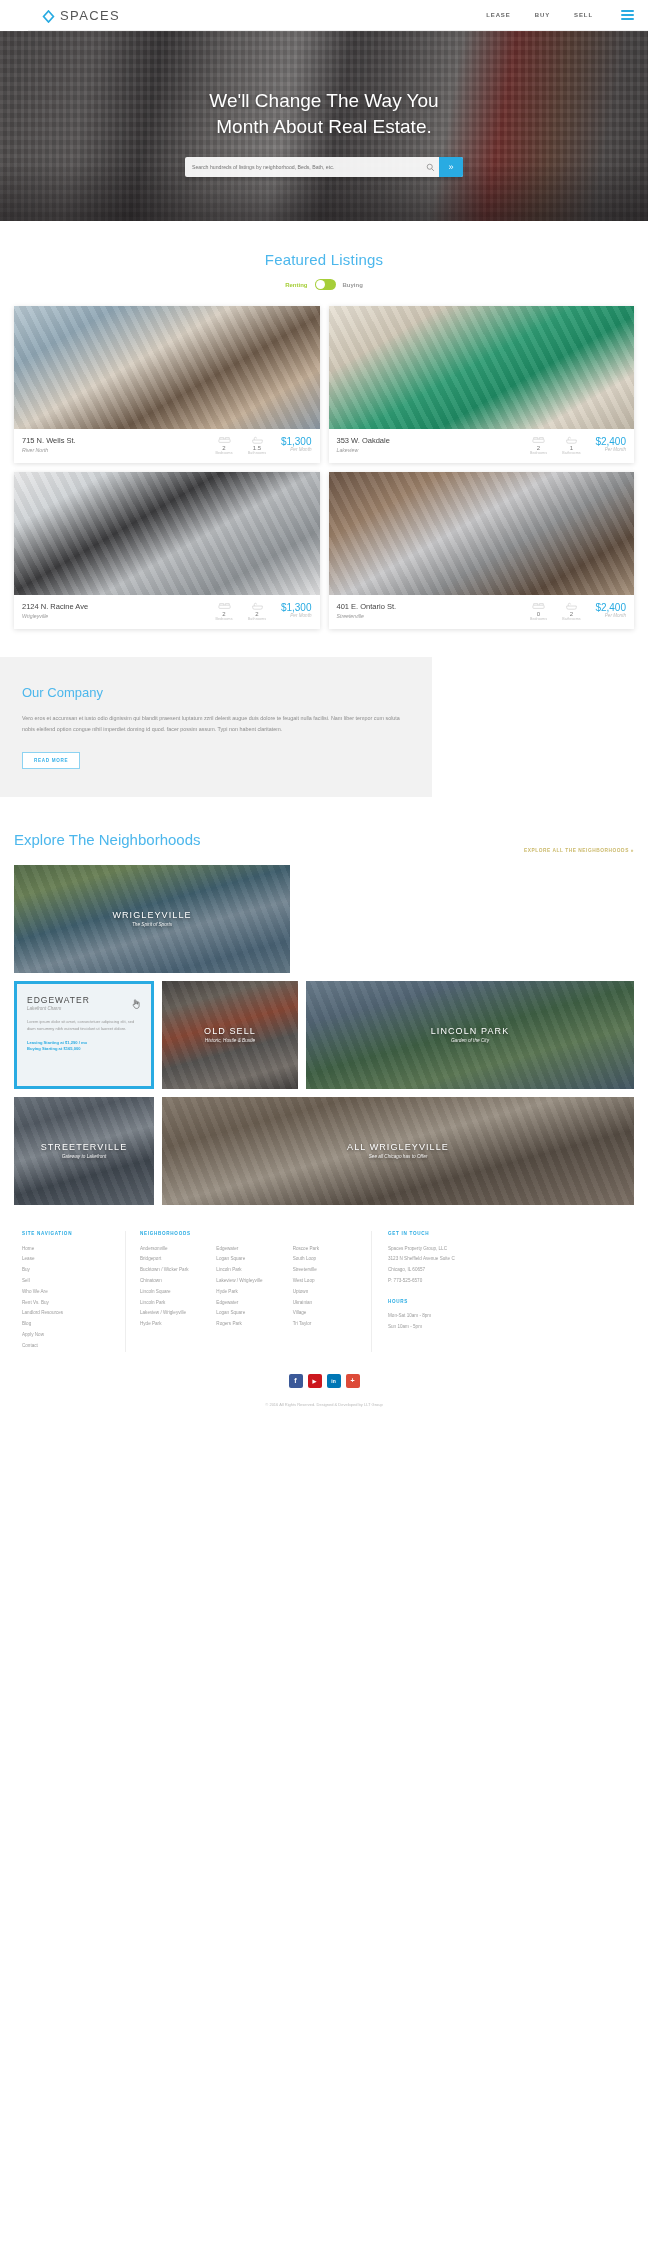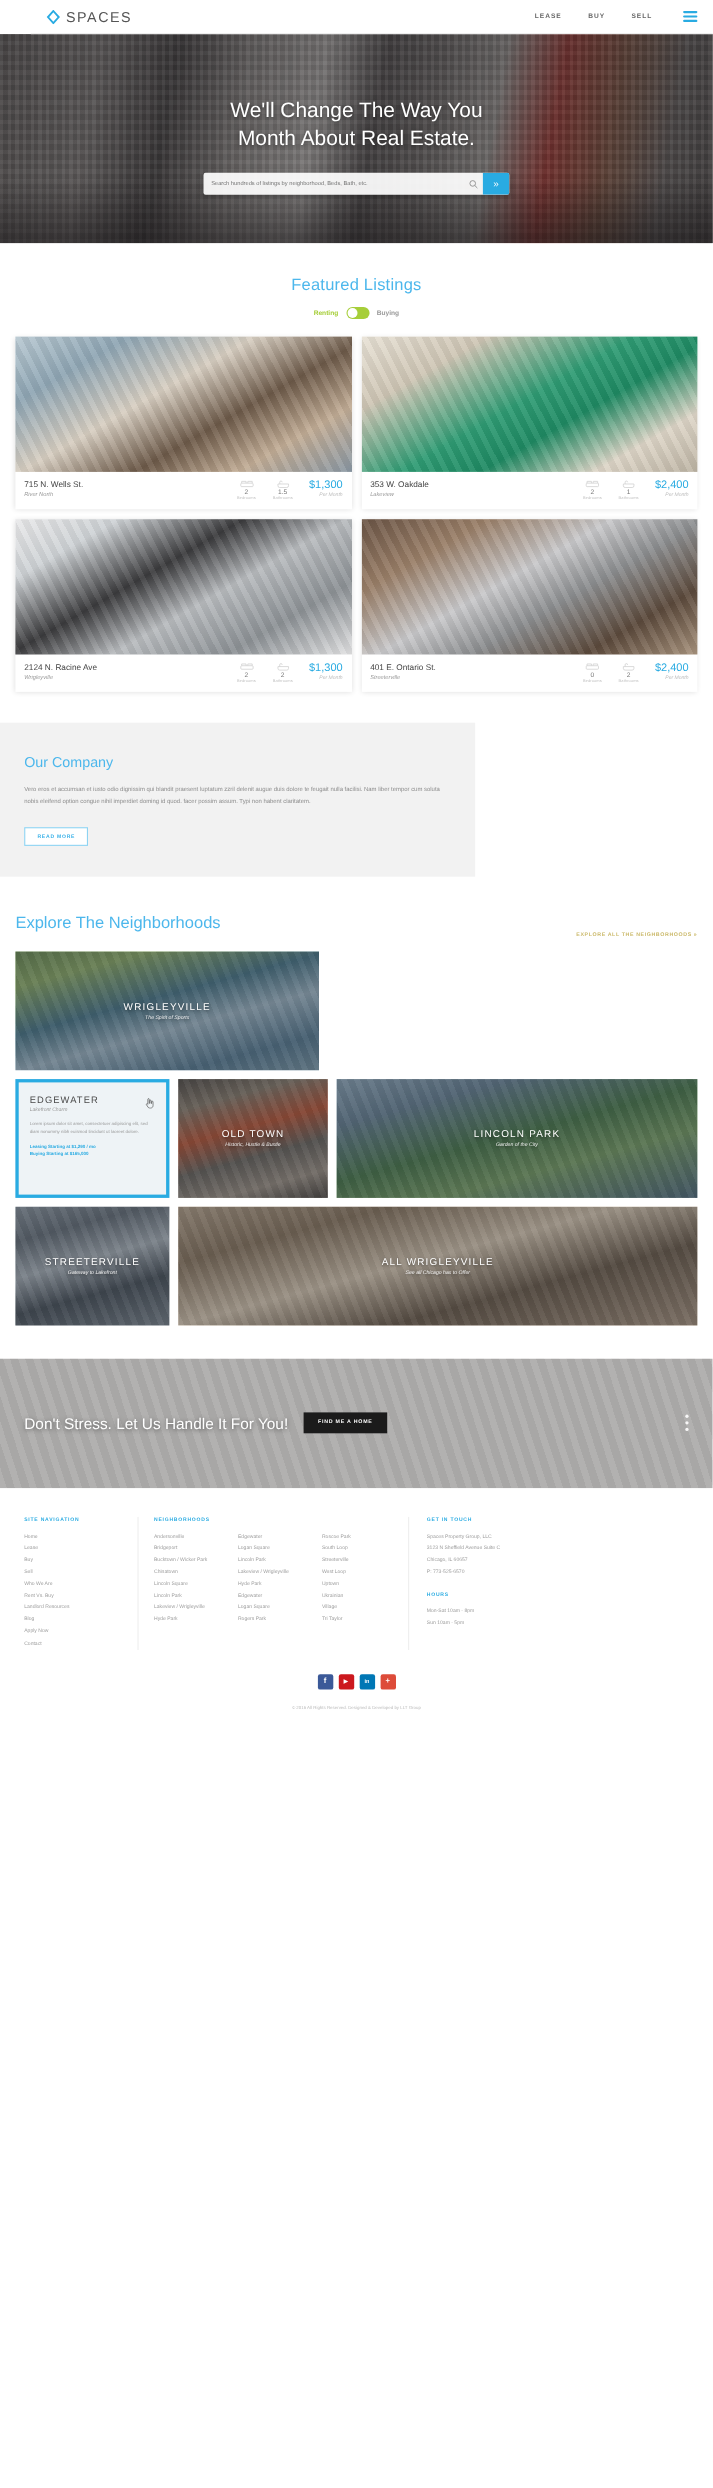--- a/index.html
+++ b/index.html
@@ -472,21 +472,21 @@
           </svg>
         </span>
         <div class="edge-title">EDGEWATER</div>
         <div class="edge-sub">Lakefront Charm</div>
         <div class="edge-p">Lorem ipsum dolor sit amet, consectetuer adipiscing elit, sed diam nonummy nibh euismod tincidunt ut laoreet dolore.</div>
         <div class="edge-l">Leasing Starting at $1,290 / mo</div>
         <div class="edge-l2">Buying Starting at $165,000</div>
       </div>
       <div class="nb g-old" style="width:136px;height:108px;">
         <div class="nb-txt">
-          <div class="nb-name">OLD TOWN</div>
+          <div class="nb-name">OLD SELL</div>
           <div class="nb-sub">Historic, Hustle &amp; Bustle</div>
         </div>
       </div>
       <div class="nb g-lincoln" style="flex:1;height:108px;">
         <div class="nb-txt">
           <div class="nb-name">LINCOLN PARK</div>
           <div class="nb-sub">Garden of the City</div>
         </div>
       </div>
     </div>
@@ -500,31 +500,20 @@
       </div>
       <div class="nb g-allnb" style="flex:1;height:108px;">
         <div class="nb-txt">
           <div class="nb-name">ALL WRIGLEYVILLE</div>
           <div class="nb-sub">See all Chicago has to Offer</div>
         </div>
       </div>
     </div>
   </div>
 
-  <div class="cta">
-    <div class="cta-inner">
-      <div class="cta-txt">Don't Stress. Let Us Handle It For You!</div>
-      <div class="cta-btn">FIND ME A HOME</div>
-      <div class="cta-dots">
-        <span></span>
-          <span></span>
-          <span></span>
-      </div>
-    </div>
-  </div>
 
   <div class="footer">
     <div class="fcol nav1">
       <div class="fh">SITE NAVIGATION</div>
       <a class="fl" href="#">Home</a>
       <a class="fl" href="#">Lease</a>
       <a class="fl" href="#">Buy</a>
       <a class="fl" href="#">Sell</a>
       <a class="fl" href="#">Who We Are</a>
       <a class="fl" href="#">Rent Vs. Buy</a>

